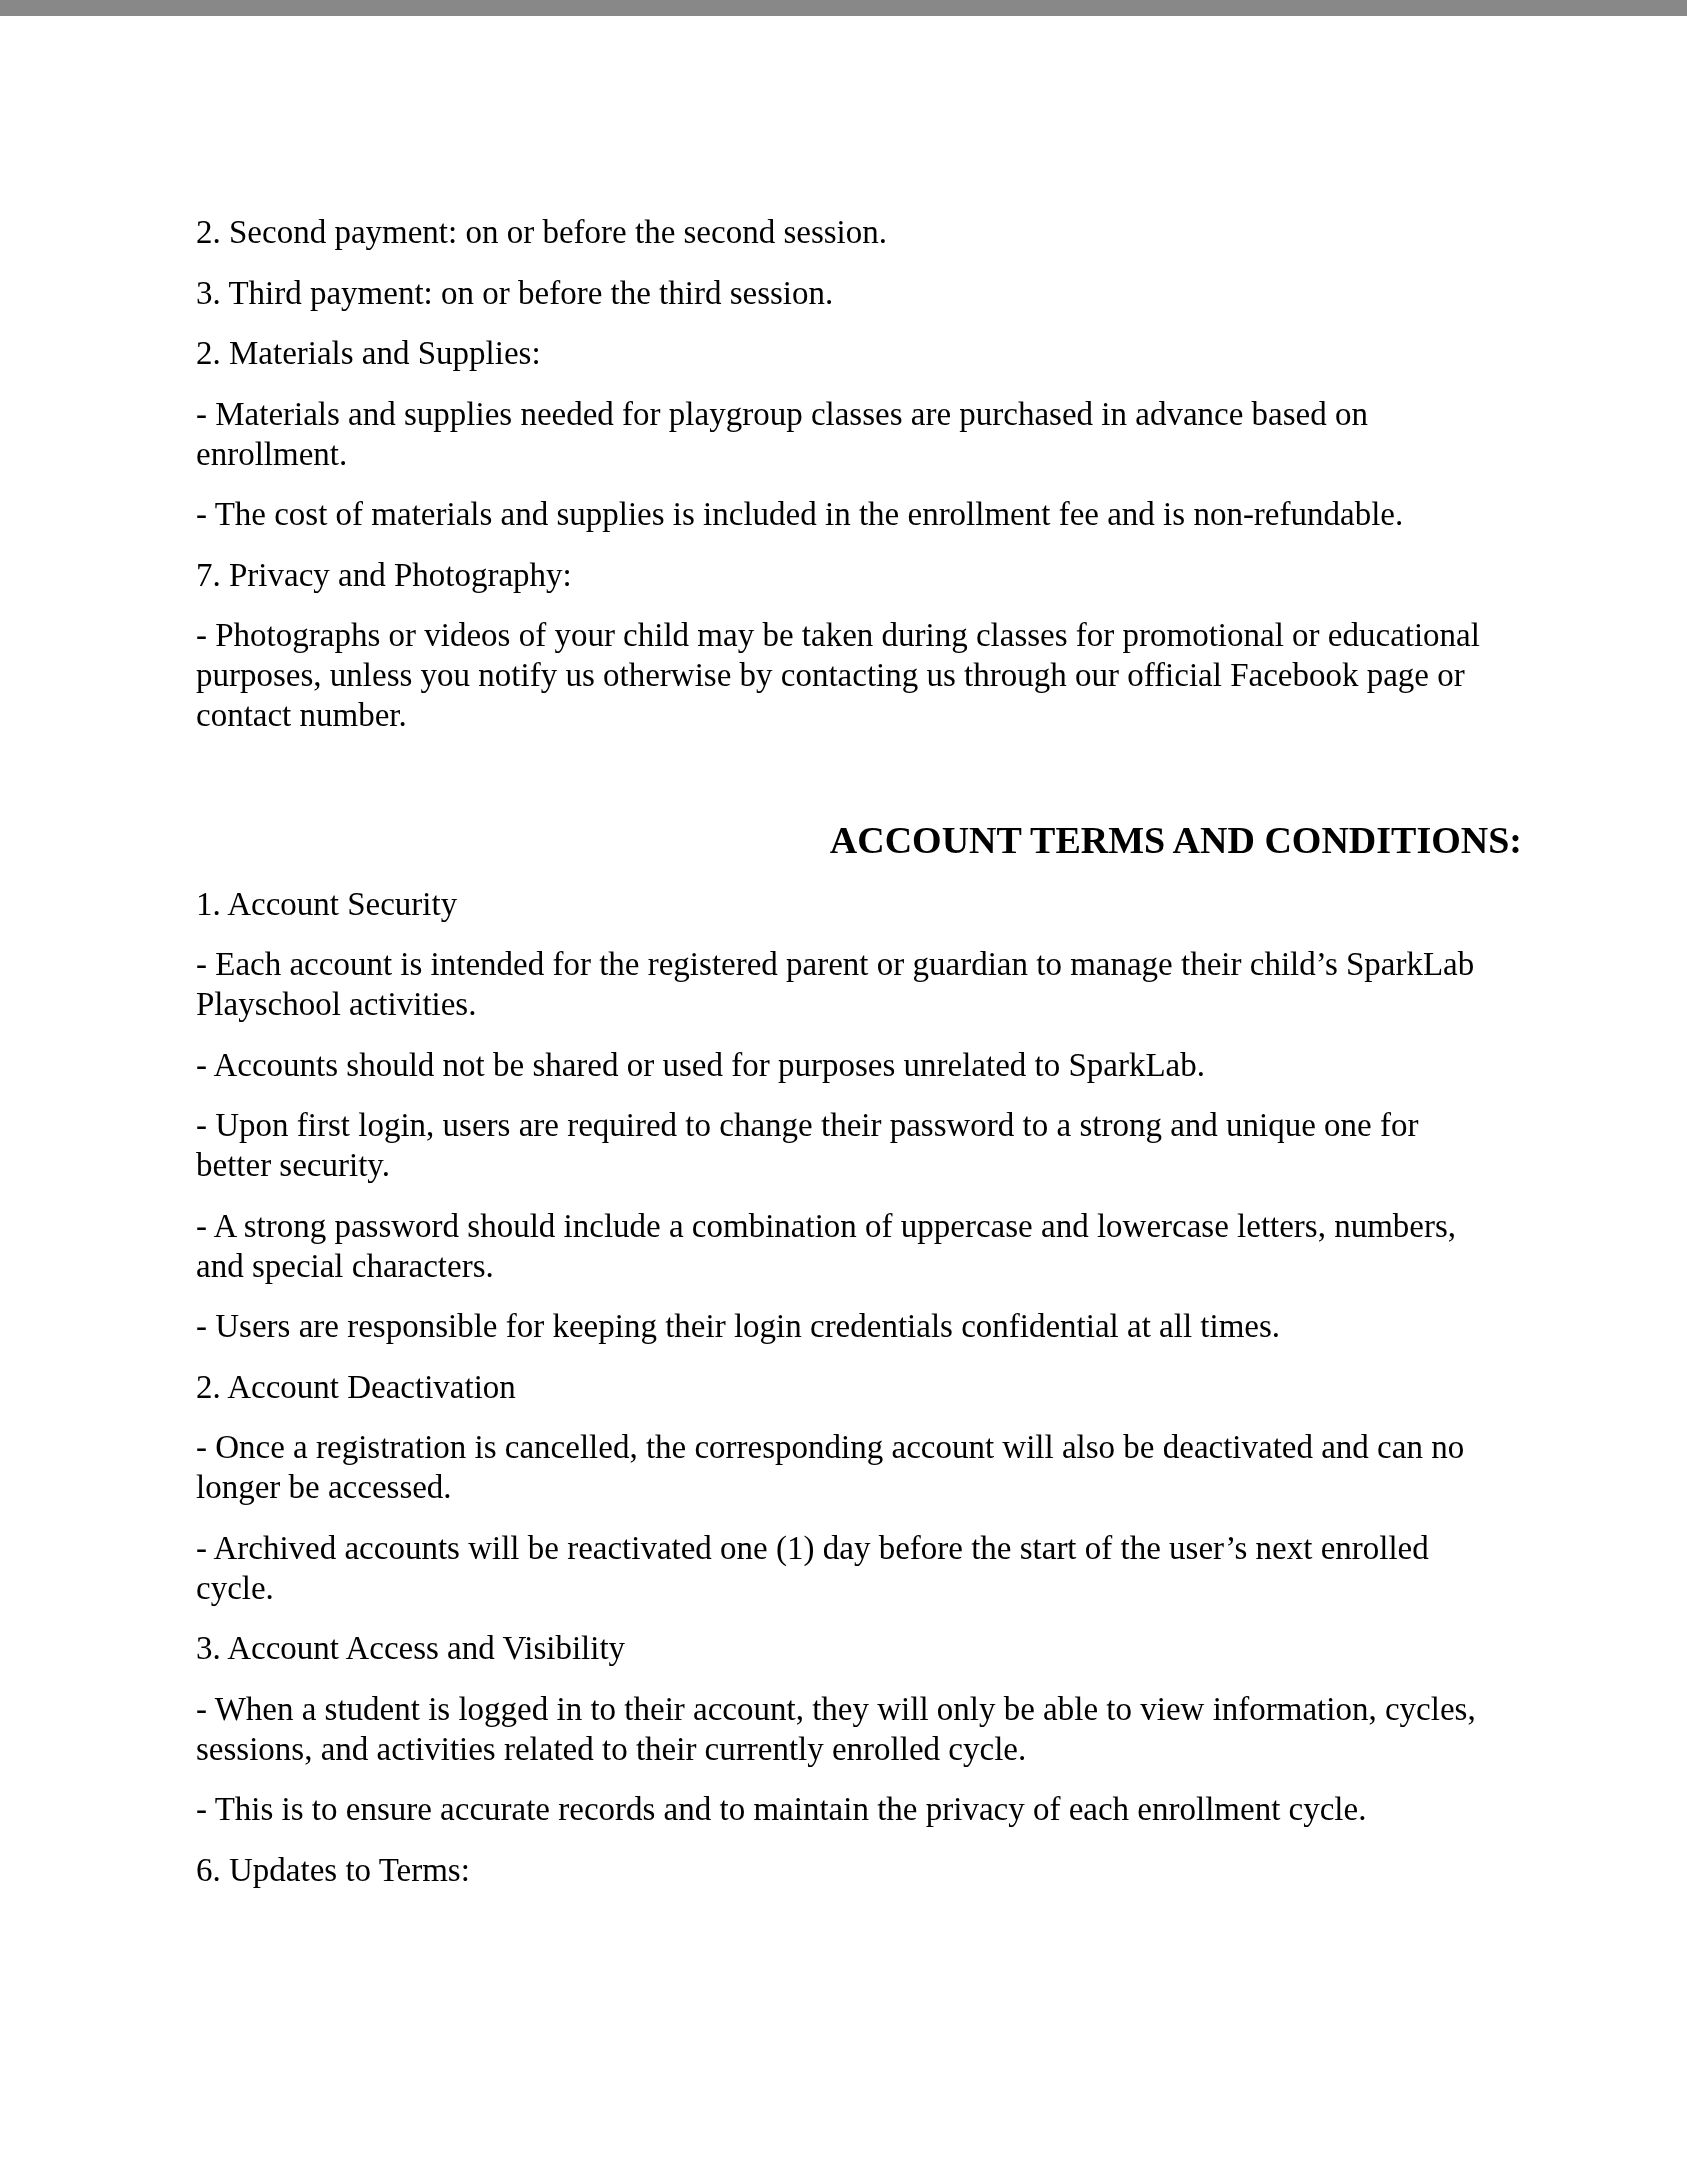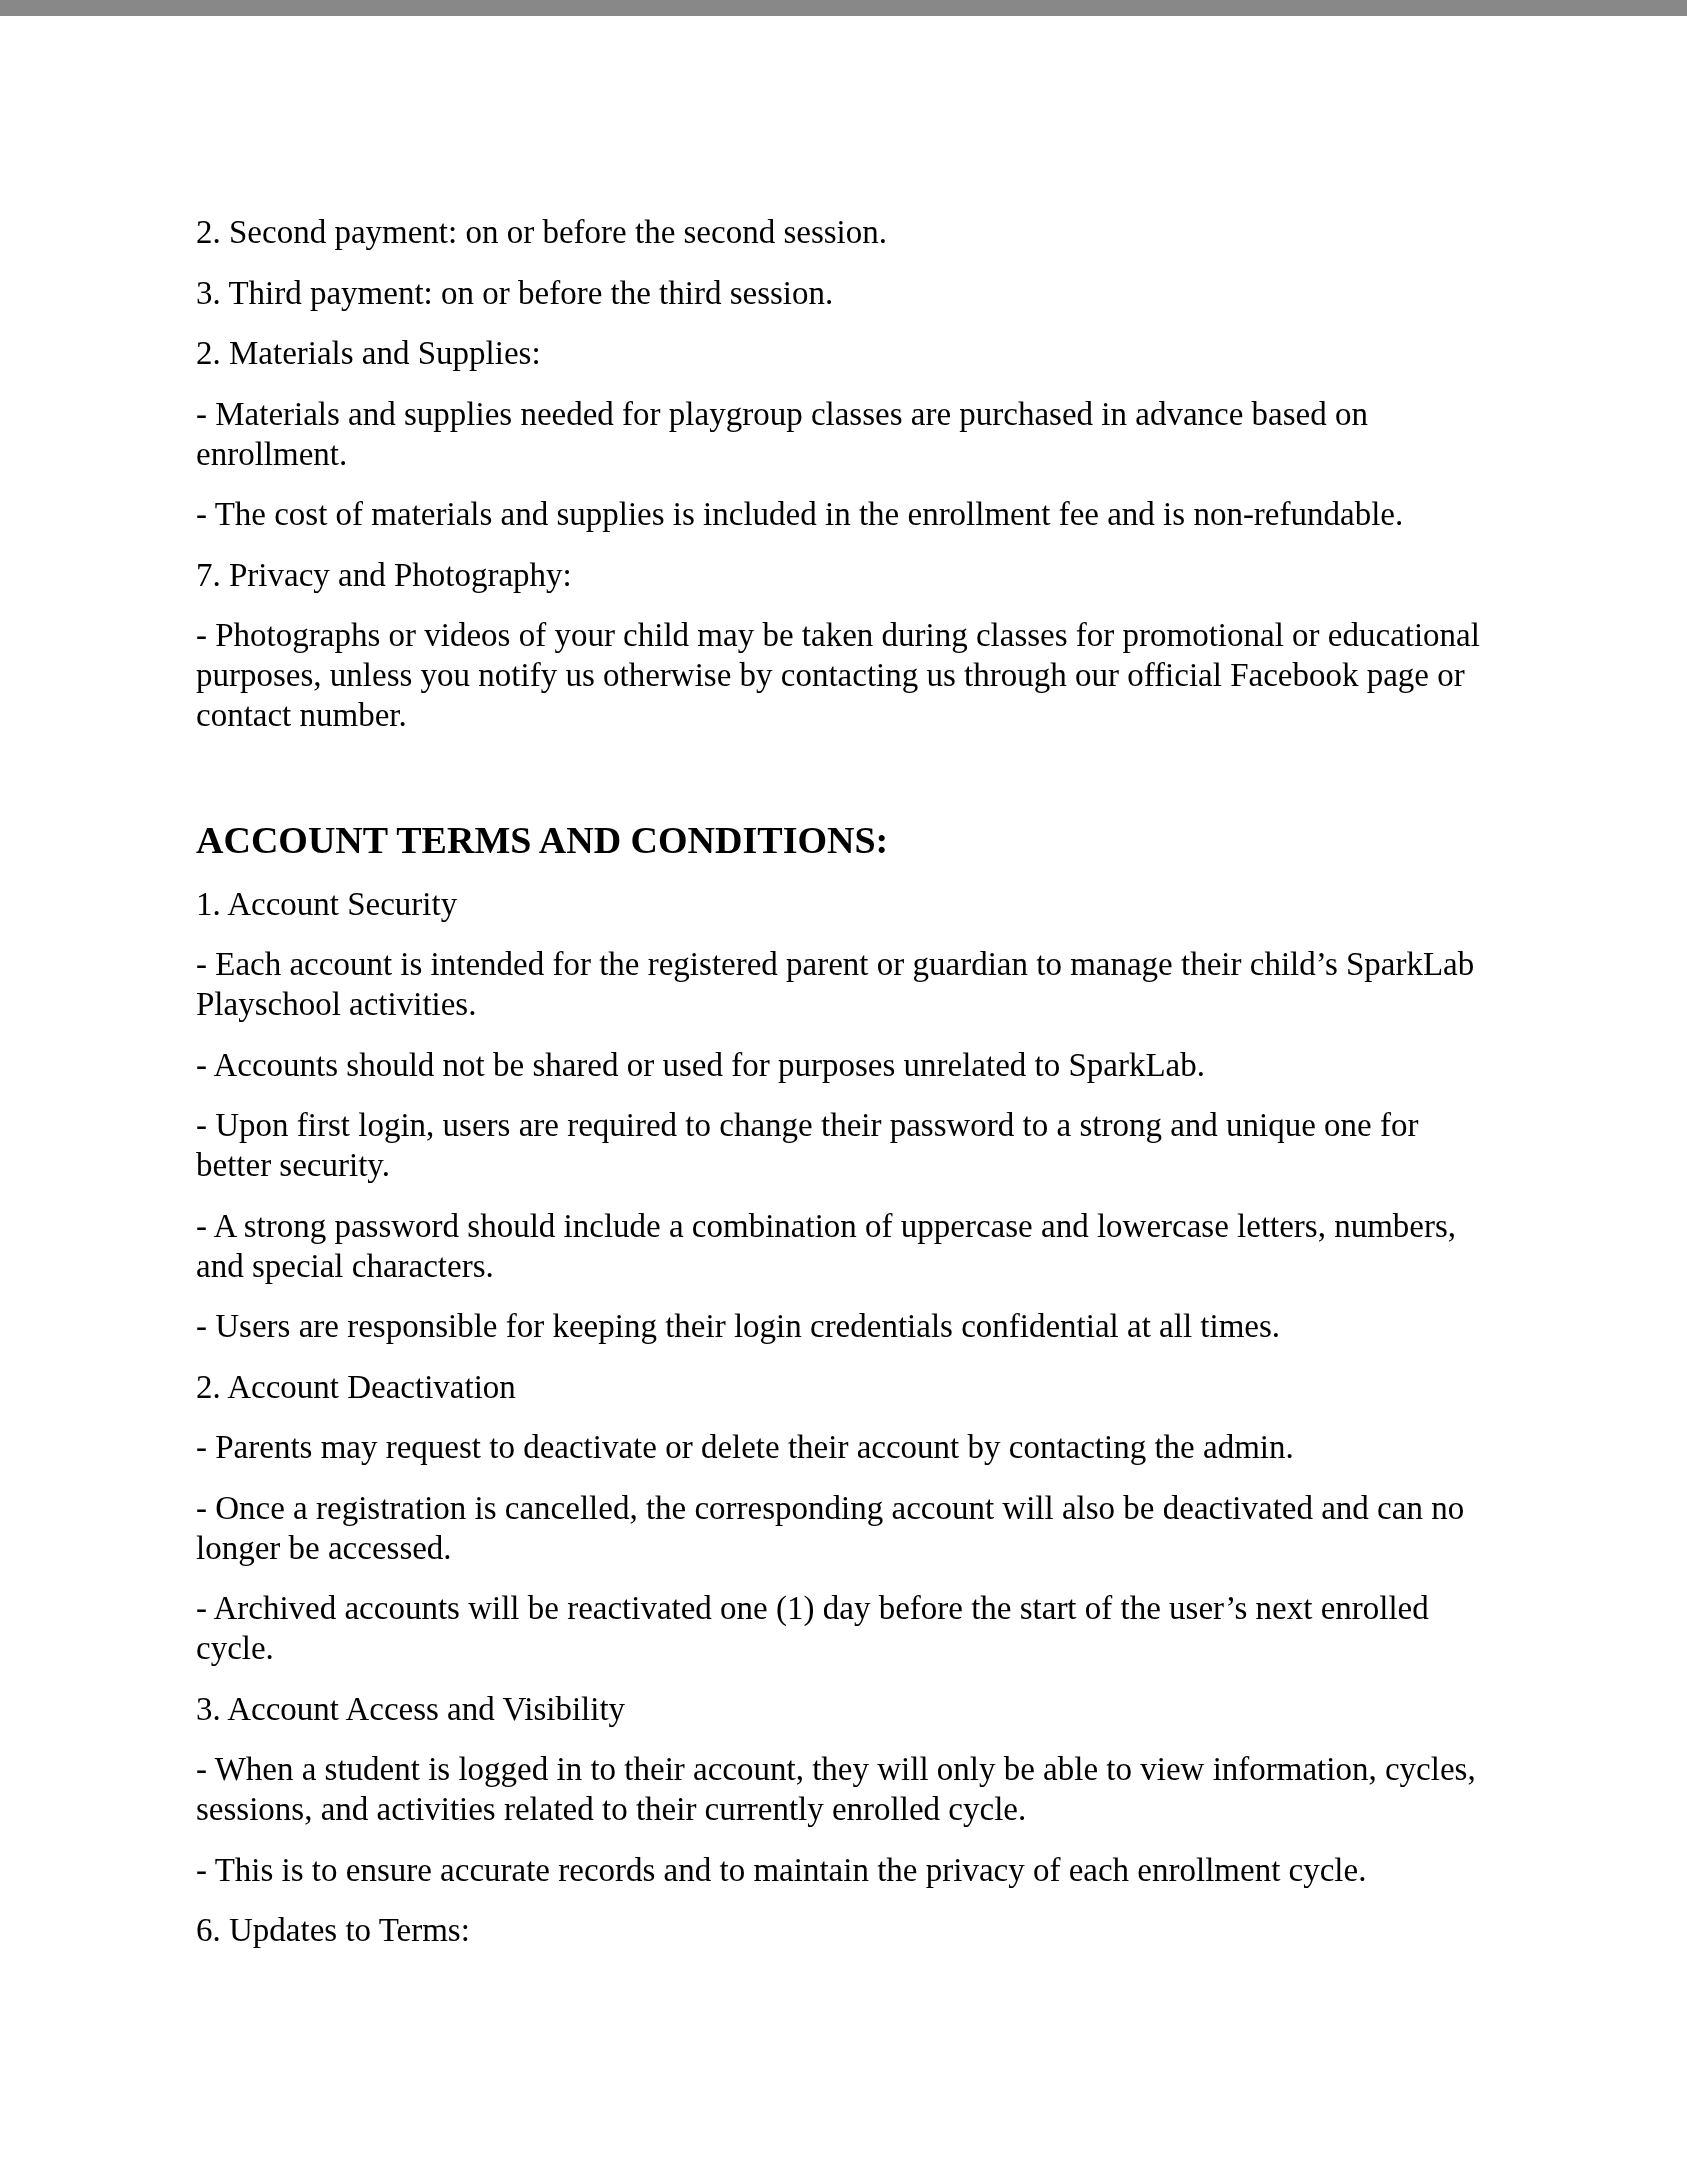--- a/index.html
+++ b/index.html
@@ -25,20 +25,21 @@
     max-width: 1422px;
   }
   .doc-heading {
     font-size: 38px;
     line-height: 46px;
     font-weight: 700;
     margin: 82px 0 20.5px 0;
     white-space: pre-line;
     max-width: 1422px;
     letter-spacing: 0;
+    text-align: right;
   }
 </style>
 </head>
 <body>
 
 <div class="page">
   <p class="para">2. Second payment: on or before the second session.</p>
   <p class="para">3. Third payment: on or before the third session.</p>
   <p class="para">2. Materials and Supplies:</p>
   <p class="para">- Materials and supplies needed for playgroup classes are purchased in advance based on
@@ -52,21 +53,20 @@
   <p class="para">1. Account Security</p>
   <p class="para">- Each account is intended for the registered parent or guardian to manage their child’s SparkLab
 Playschool activities.</p>
   <p class="para">- Accounts should not be shared or used for purposes unrelated to SparkLab.</p>
   <p class="para">- Upon first login, users are required to change their password to a strong and unique one for
 better security.</p>
   <p class="para">- A strong password should include a combination of uppercase and lowercase letters, numbers,
 and special characters.</p>
   <p class="para">- Users are responsible for keeping their login credentials confidential at all times.</p>
   <p class="para">2. Account Deactivation</p>
-  <p class="para">- Parents may request to deactivate or delete their account by contacting the admin.</p>
   <p class="para">- Once a registration is cancelled, the corresponding account will also be deactivated and can no
 longer be accessed.</p>
   <p class="para">- Archived accounts will be reactivated one (1) day before the start of the user’s next enrolled
 cycle.</p>
   <p class="para">3. Account Access and Visibility</p>
   <p class="para">- When a student is logged in to their account, they will only be able to view information, cycles,
 sessions, and activities related to their currently enrolled cycle.</p>
   <p class="para">- This is to ensure accurate records and to maintain the privacy of each enrollment cycle.</p>
   <p class="para">6. Updates to Terms:</p>
 </div>

